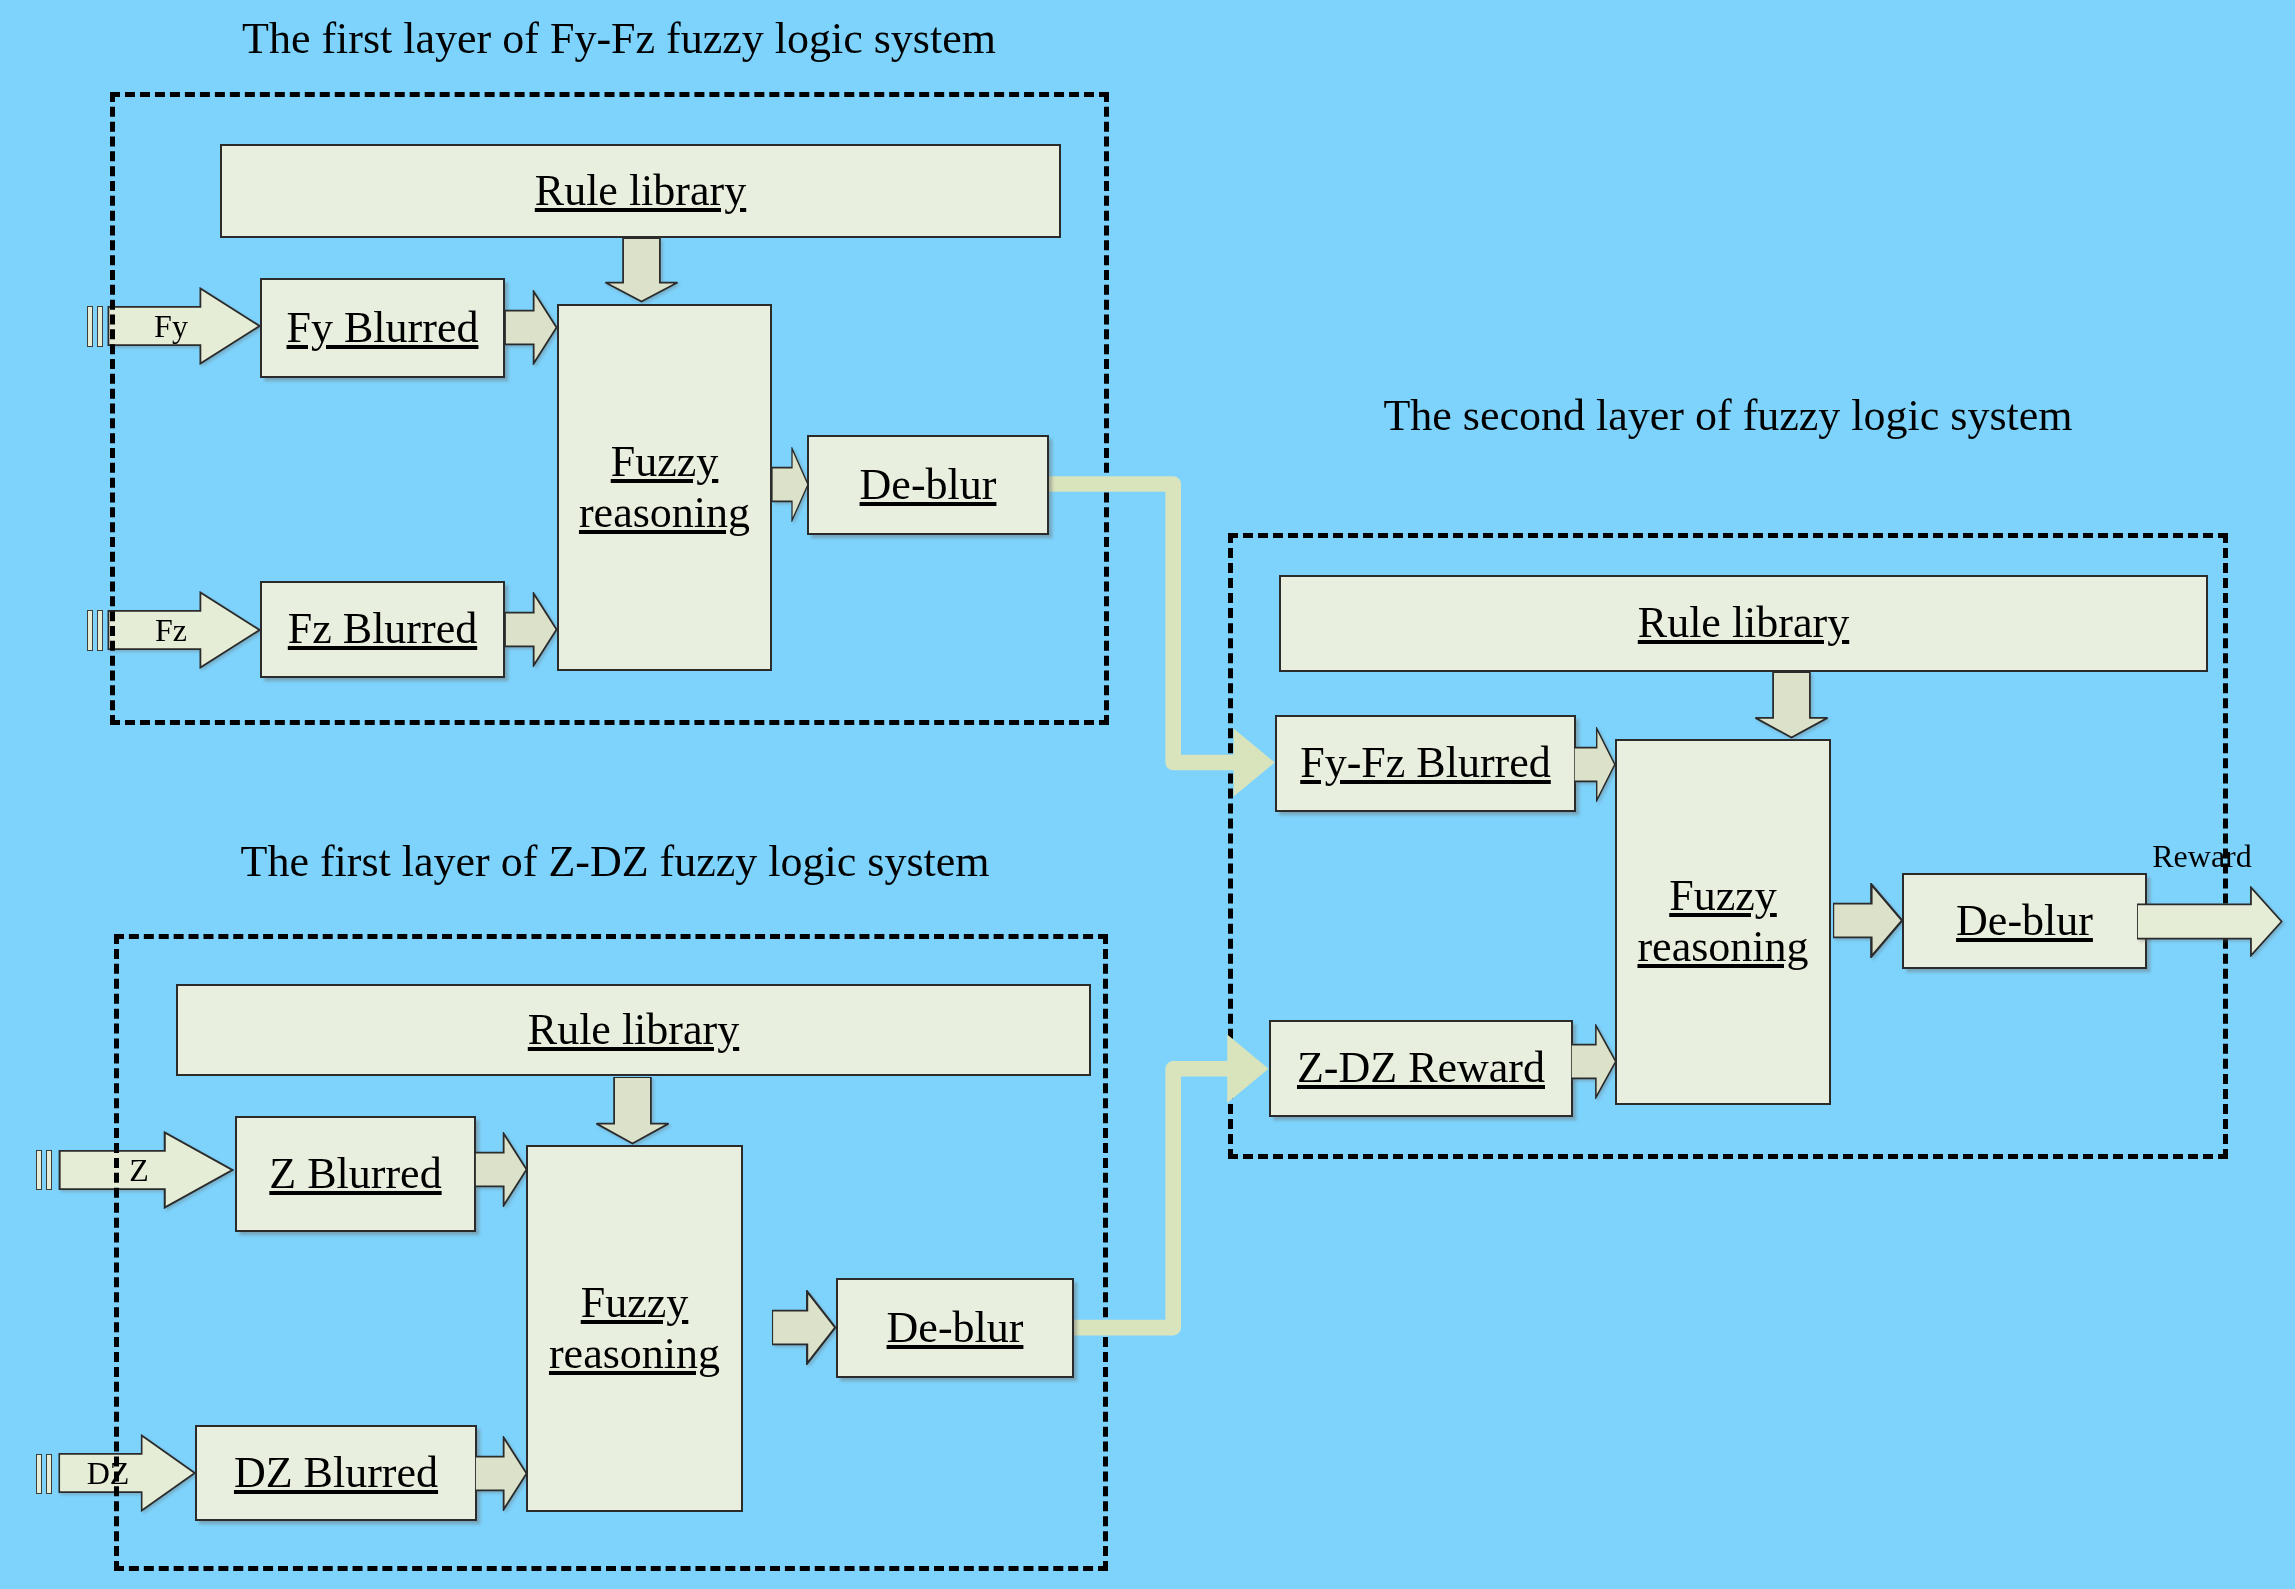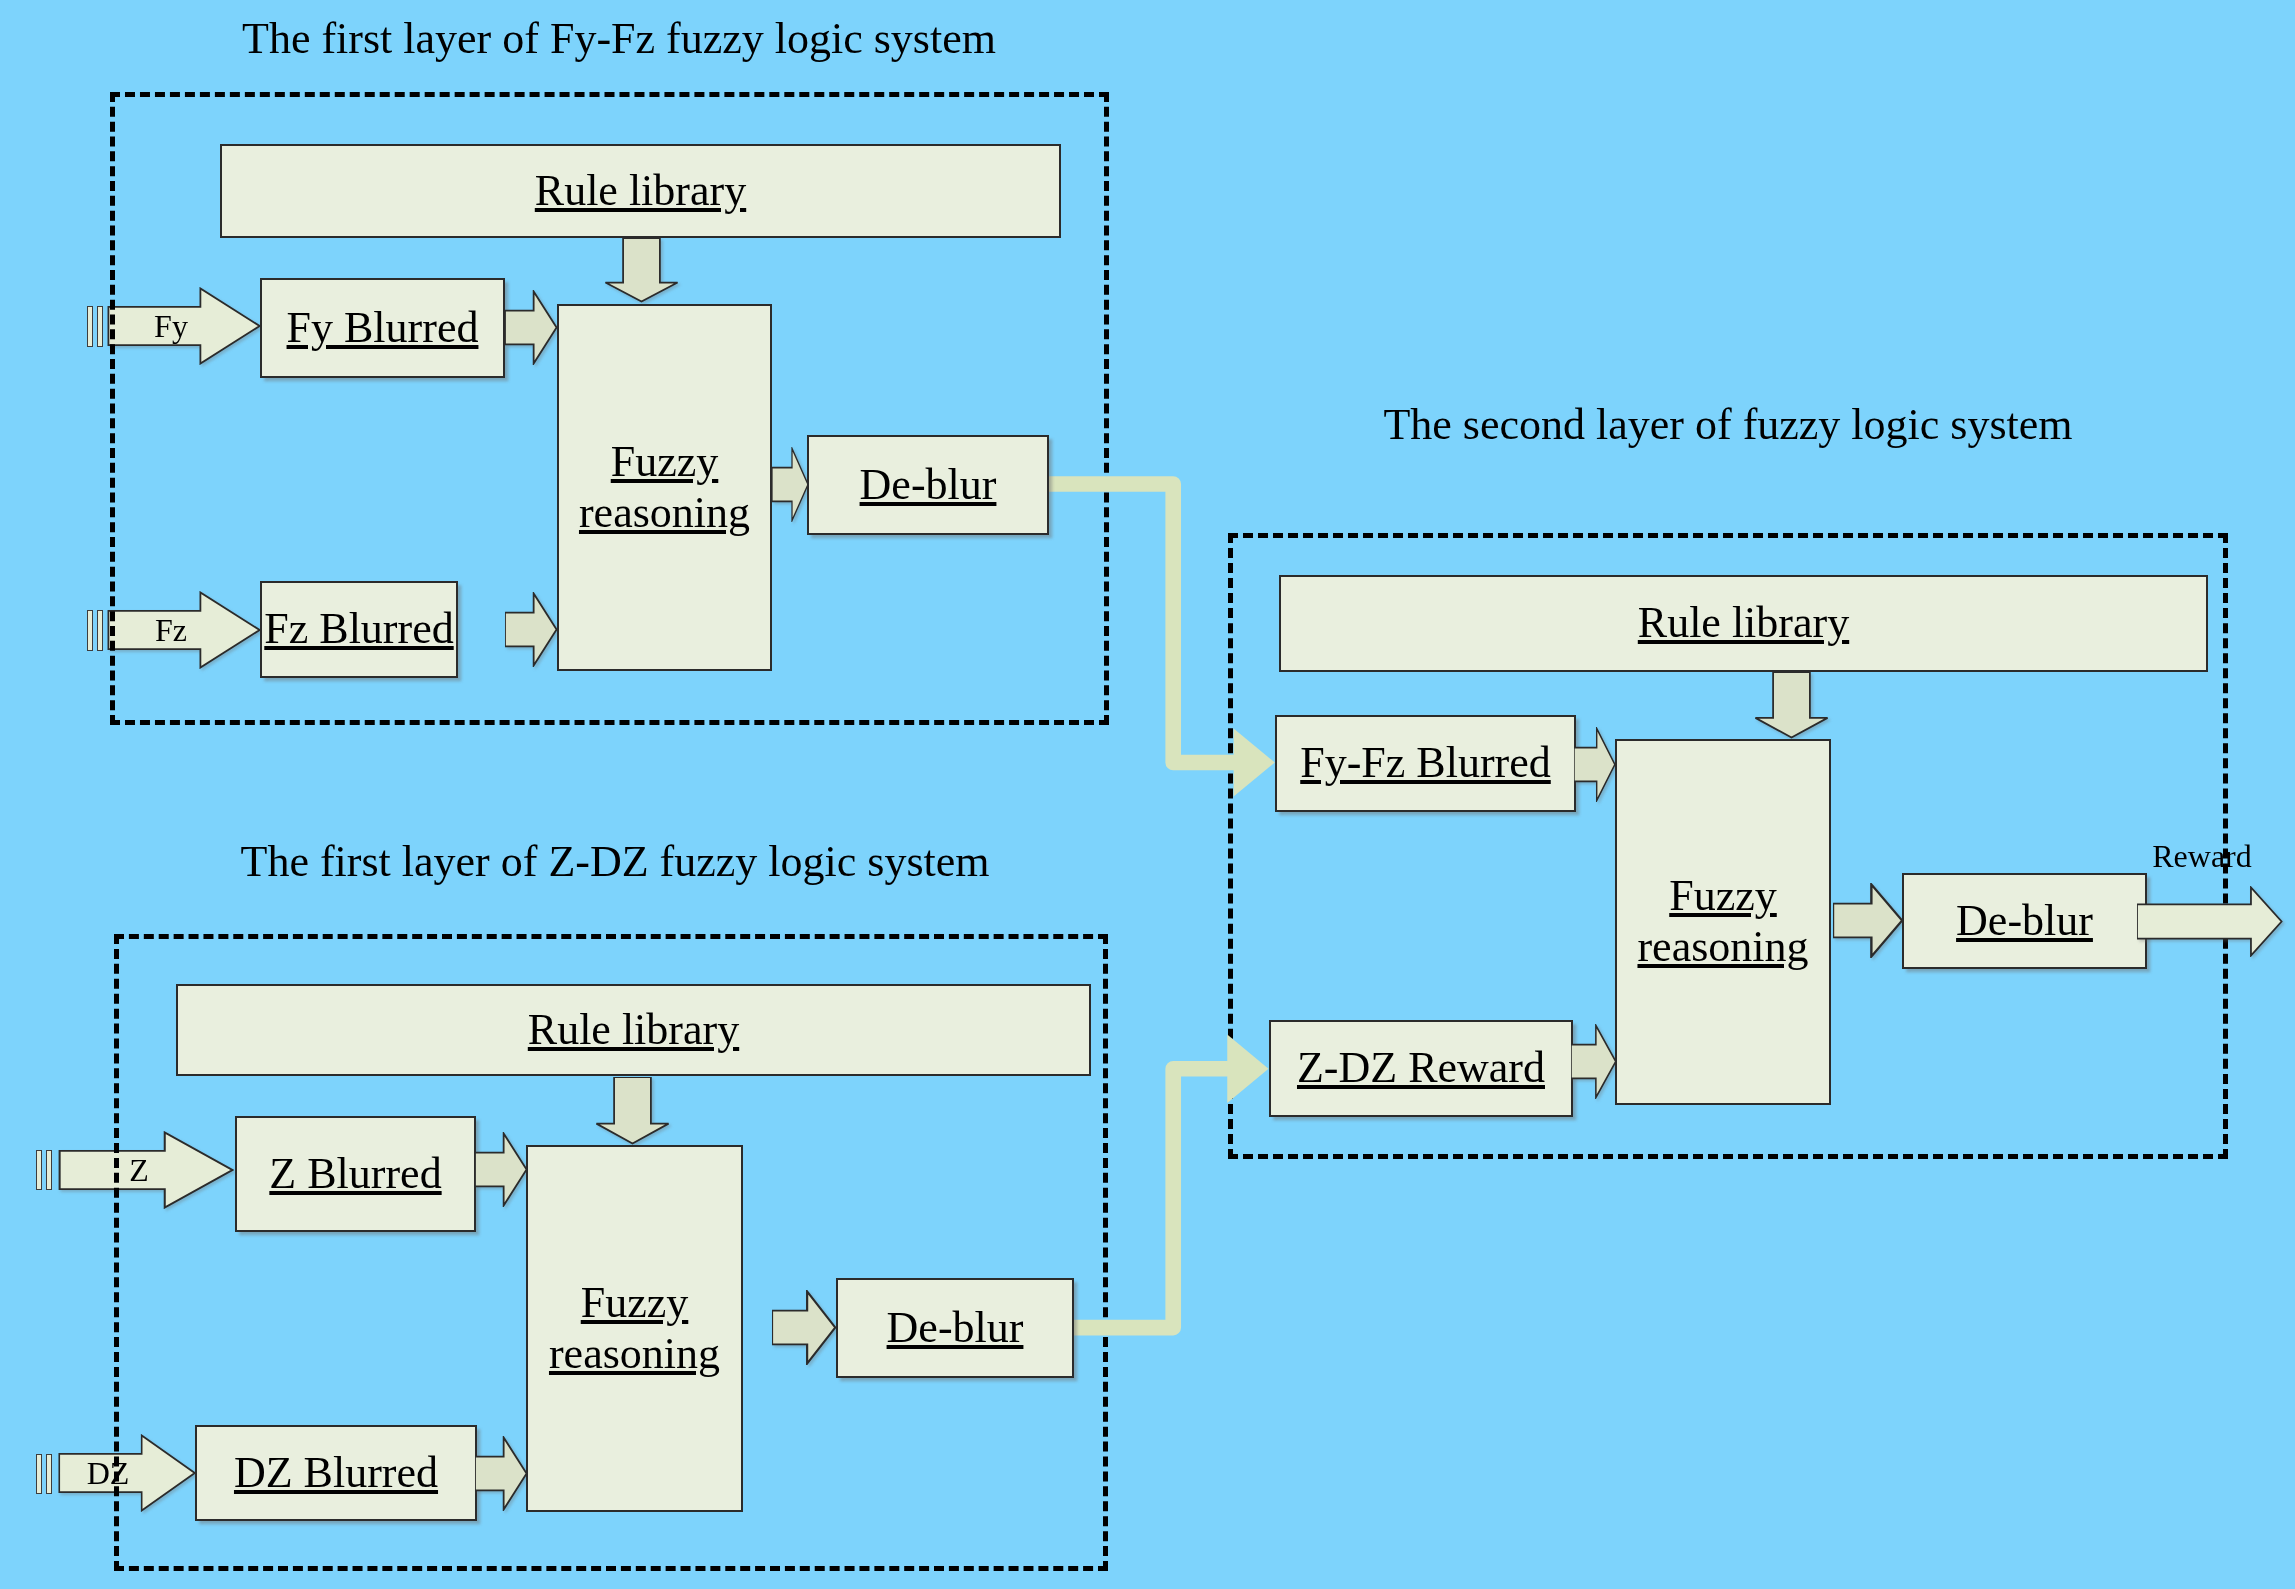--- a/index.html
+++ b/index.html
@@ -28,21 +28,21 @@
   .bar{position:absolute;background:var(--input-arrow-fill);border:1.4px solid #3d3d3d;
        box-sizing:border-box;z-index:1;}
 </style>
 </head>
 <body>
 
 <div id="stage" style="background: #7dd3fc;">
 
   <div class="title" style="left:619px;top:12.8px;">The first layer of Fy-Fz fuzzy logic system</div>
   <div class="title" style="left:615px;top:836px;">The first layer of Z-DZ fuzzy logic system</div>
-  <div class="title" style="left:1728px;top:390px;margin-top:9px;">The second layer of fuzzy logic system</div>
+  <div class="title" style="left:1728px;top:390px;">The second layer of fuzzy logic system</div>
 
   <div class="dashed" style="left:110px;top:92px;width:999px;height:633px;"></div>
   <div class="dashed" style="left:114px;top:934px;width:994px;height:637px;"></div>
   <div class="dashed" style="left:1228px;top:533px;width:1000px;height:626px;"></div>
 
   <div class="box" style="left:220px;top:144px;width:841px;height:94px;">
     <span>Rule library</span>
   </div>
   <svg class="blockarrow" style="left:604px;top:238px;" width="75" height="65" viewBox="0 0 106 92" preserveAspectRatio="none">
     <polygon points="27,0 79,0 79,63 104,63 53,90 2,63 27,63"></polygon>
@@ -60,21 +60,21 @@
   <svg class="blockarrow" style="left:505px;top:290px;" width="53" height="75" viewBox="0 0 74 106" preserveAspectRatio="none">
     <polygon points="0,29 40,29 40,2 72,53 40,104 40,77 0,77"></polygon>
   </svg>
 
   <div class="bar" style="left:87px;top:610px;width:5.7px;height:41px;"></div>
   <div class="bar" style="left:97px;top:610px;width:6.4px;height:41px;"></div>
   <svg class="inputarrow" style="left:107px;top:591px;" width="154" height="78" viewBox="0 0 216 110" preserveAspectRatio="none">
     <polygon points="2,28 131,28 131,2 214,55 131,108 131,82 2,82"></polygon>
   </svg>
   <span class="iolabel" style="left:171px;top:630px;">Fz</span>
-  <div class="box shadow" style="left:260px;top:581px;width:198px;height:97px;">
+  <div class="box shadow" style="left:260px;top:581px;width:245px;height:97px;">
     <span>Fz Blurred</span>
   </div>
   <svg class="blockarrow" style="left:505px;top:592px;" width="53" height="75" viewBox="0 0 74 106" preserveAspectRatio="none">
     <polygon points="0,29 40,29 40,2 72,53 40,104 40,77 0,77"></polygon>
   </svg>
 
   <div class="box" style="left:557px;top:304px;width:215px;height:367px;">
     <span>Fuzzy reasoning</span>
   </div>
   <svg class="blockarrow" style="left:772px;top:447px;" width="37" height="75" viewBox="0 0 74 106" preserveAspectRatio="none">

